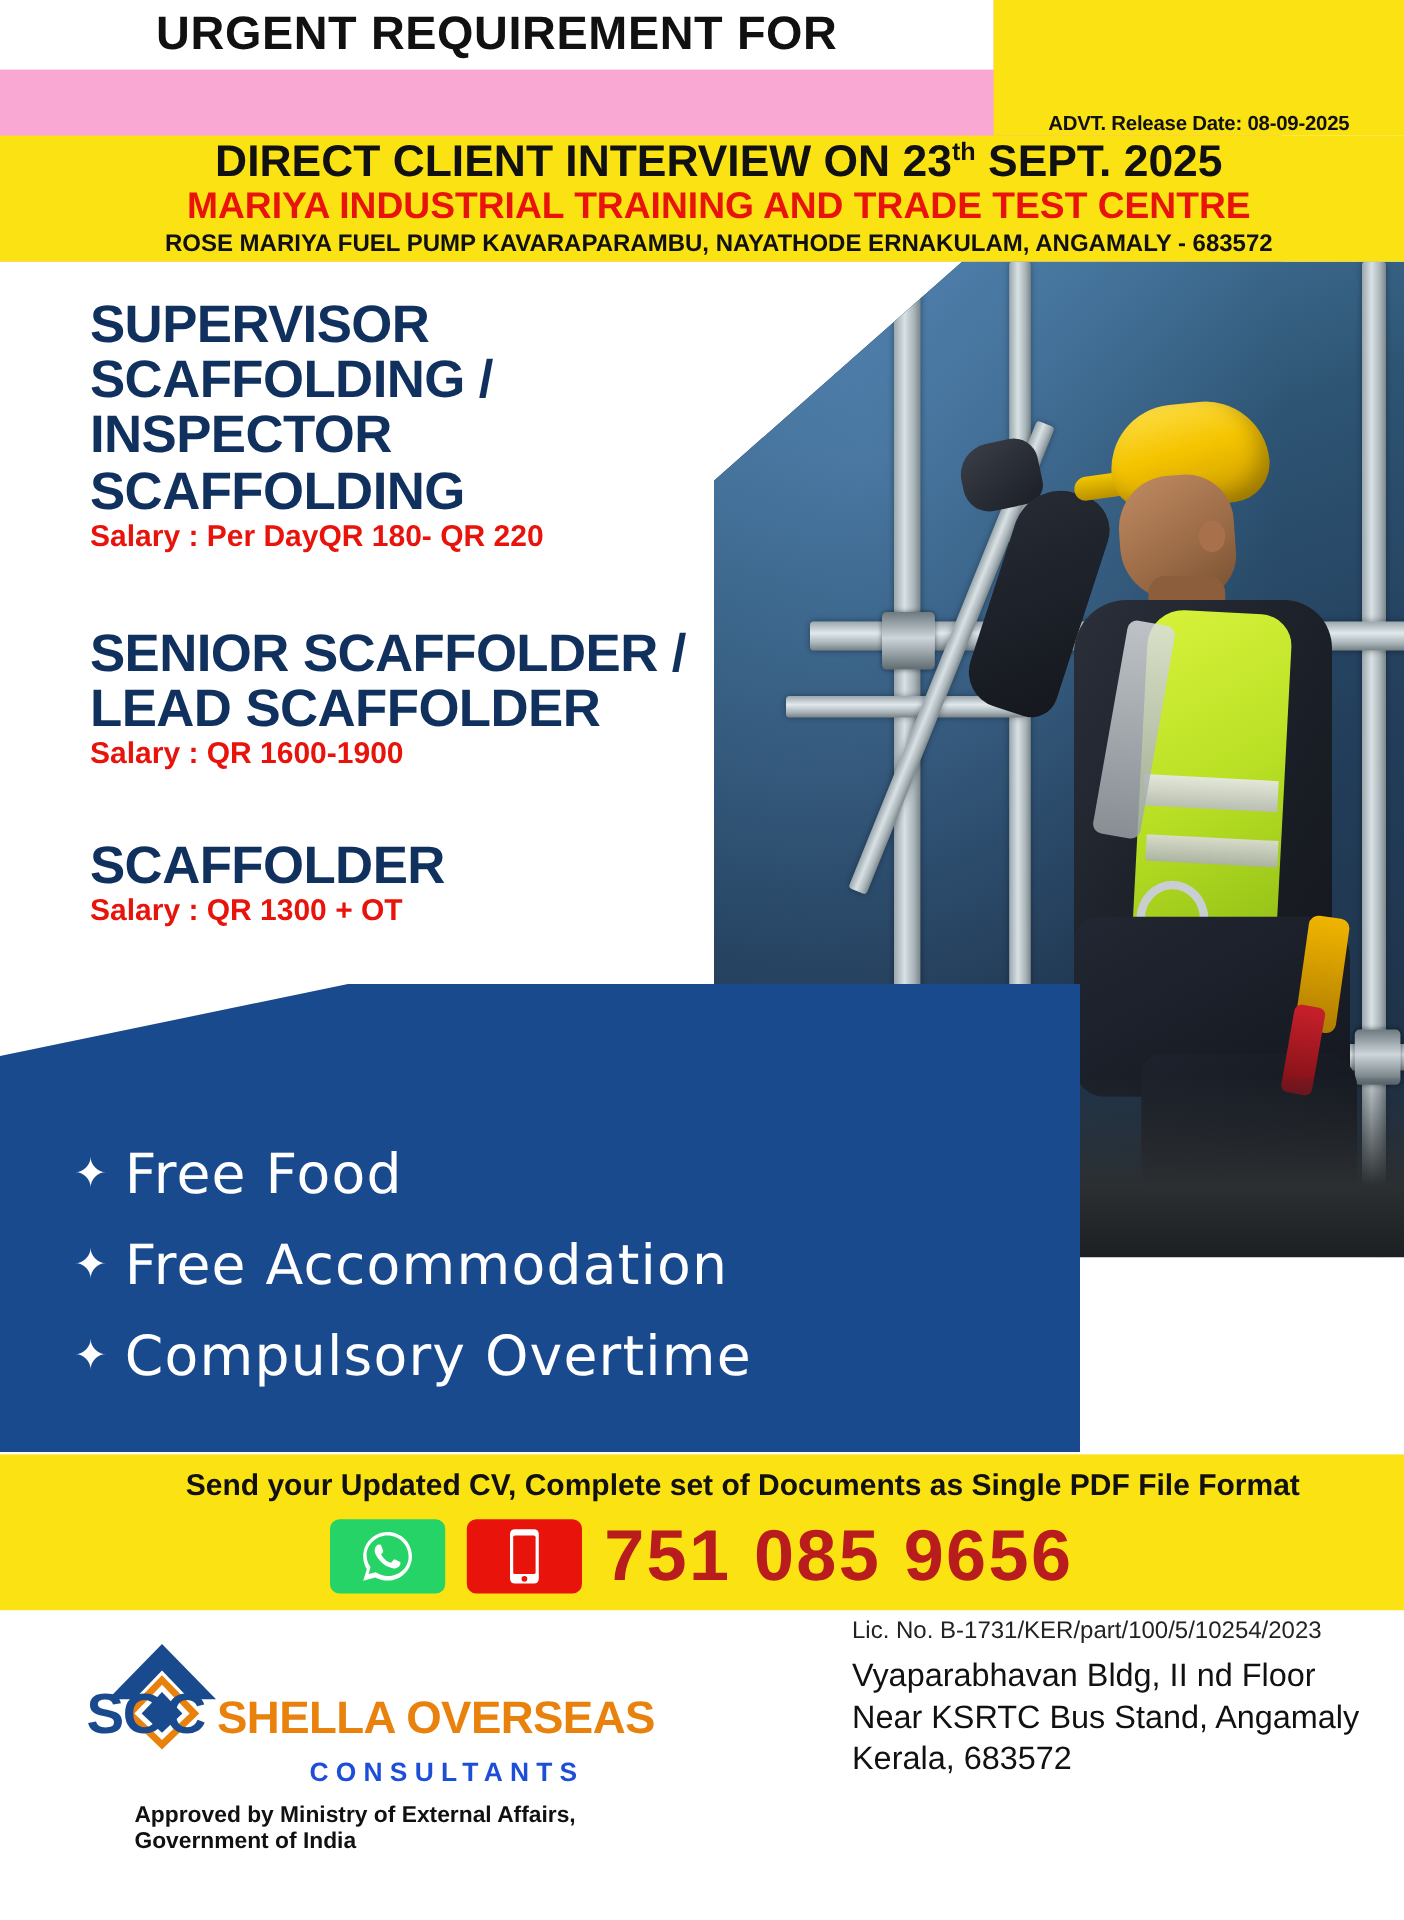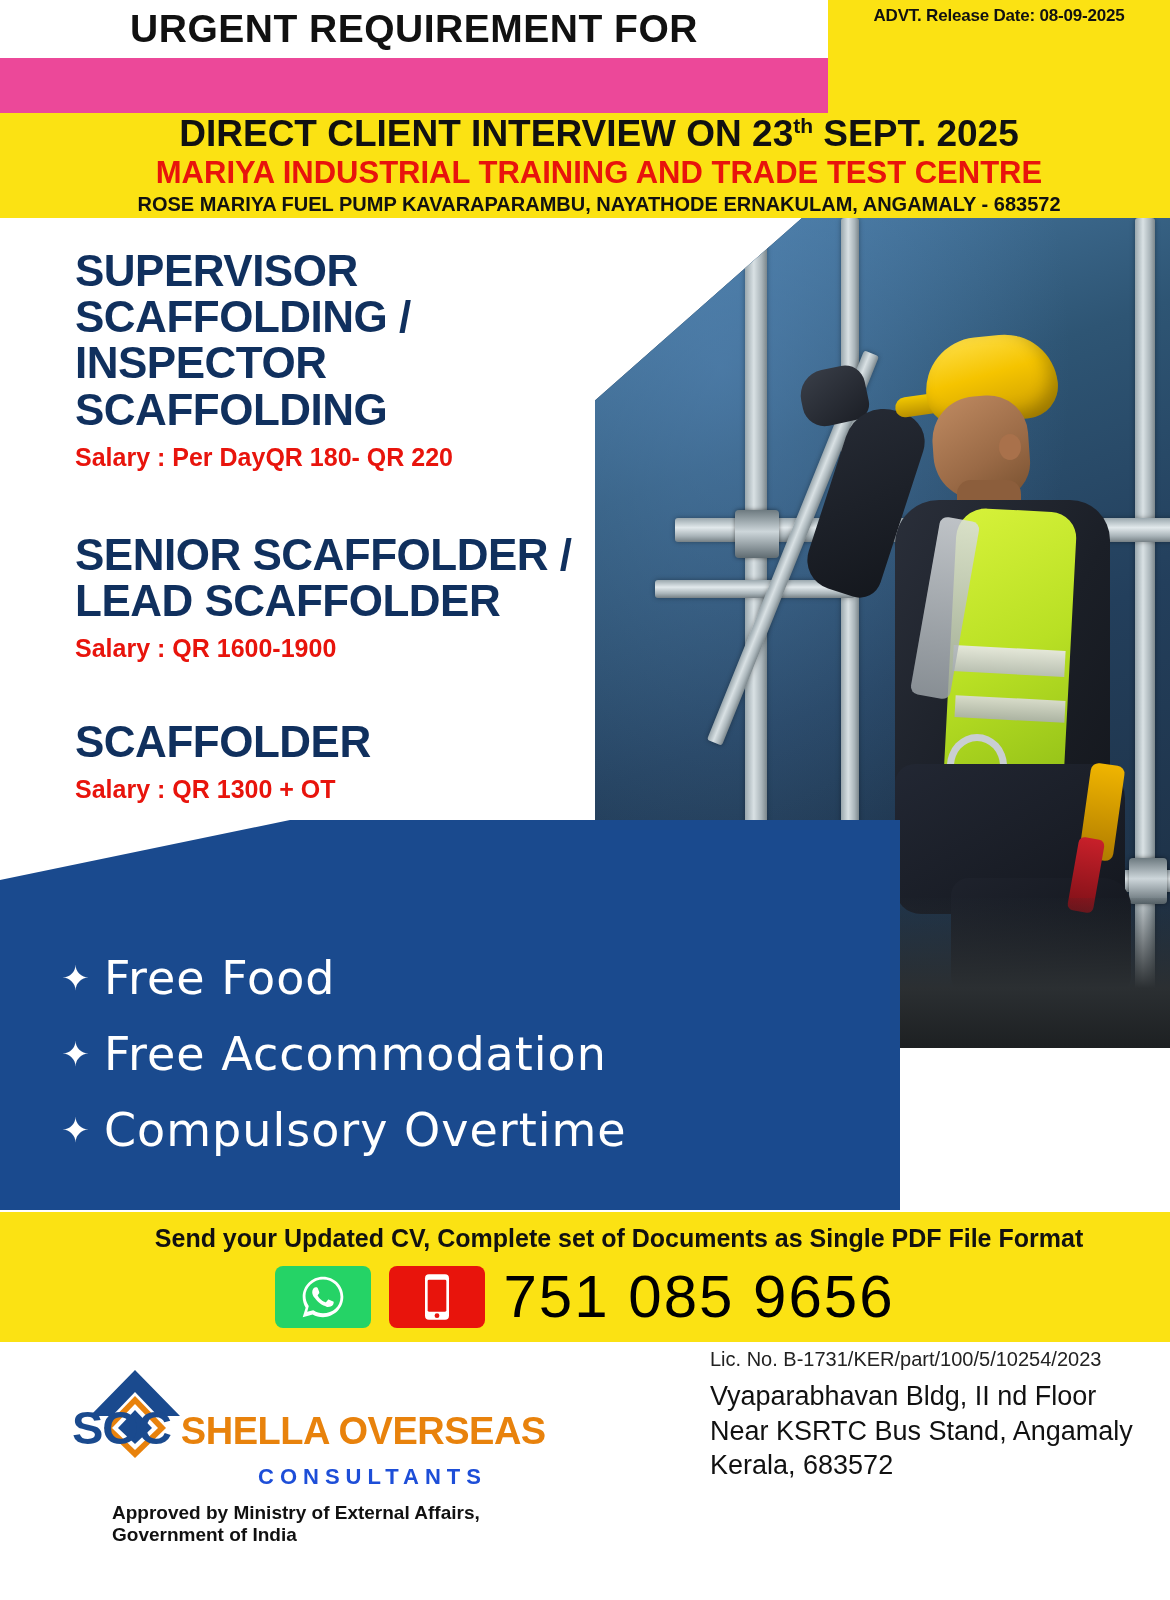--- a/index.html
+++ b/index.html
@@ -14,21 +14,21 @@
     overflow: hidden;
     font-family: "Liberation Sans", sans-serif;
   }
 
   
   .header {
     position: absolute;
     left: 0; top: 0;
     width: 1068px;
     height: 218px;
-    background: #ec4899;
+    background: #f9a8d4;
   }
   .hdr-row1 {
     position: absolute;
     left: 0; top: 0;
     width: 828px;
     height: 58px;
     background: #ffffff;
     display: flex;
     align-items: center;
     justify-content: center;
@@ -58,21 +58,21 @@
   }
   .qatar-box {
     position: absolute;
     left: 828px; top: 0;
     width: 342px;
     height: 113px;
     background: #fbe213;
     display: flex;
     flex-direction: column;
     align-items: center;
-    justify-content: space-between;
+    justify-content: flex-end;
     padding-top: 6px;
     box-sizing: border-box;
   }
   .advt-date {
     font-size: 17px;
     font-weight: bold;
     color: #111111;
     letter-spacing: -0.2px;
   }
   .qatar-text {
@@ -310,21 +310,21 @@
     font-weight: bold;
     color: #10305e;
     line-height: 1.05;
     letter-spacing: -0.5px;
   }
   .job-title .line2 { display: block; }
   .job-salary {
     font-size: 25px;
     font-weight: bold;
     color: #e8140c;
-    margin-top: 10px;
+    margin-top: 0;
   }
   .job1 { margin-top: 30px; }
   .job2 { margin-top: 60px; }
   .job3 { margin-top: 56px; }
 
   
   .benefits {
     position: absolute;
     left: 0; top: 820px;
     width: 900px;
@@ -387,22 +387,22 @@
     display: flex; align-items: center; justify-content: center;
   }
   .ph-badge {
     width: 96px; height: 62px;
     background: #e8140c;
     border-radius: 8px;
     display: flex; align-items: center; justify-content: center;
   }
   .phone-number {
     font-size: 60px;
-    font-weight: normal;
-    color: #000000;
+    font-weight: bold;
+    color: #b91c1c;
     letter-spacing: 2px;
   }
 
   
   .footer {
     position: absolute;
     left: 0; top: 1342px;
     width: 1170px;
     height: 258px;
     background: #ffffff;

